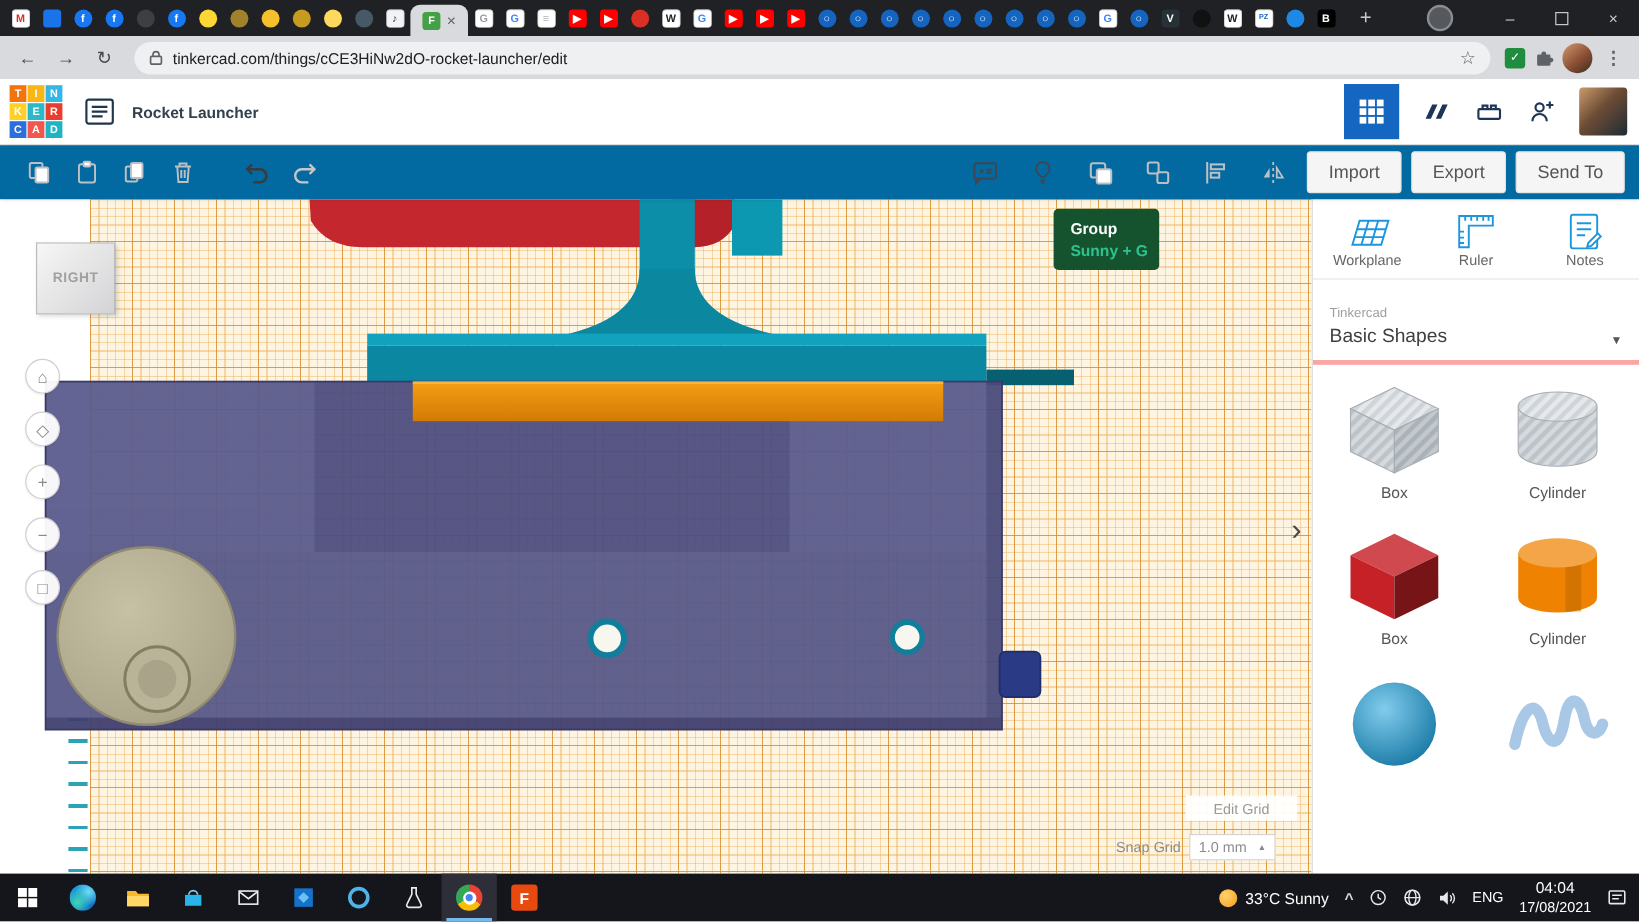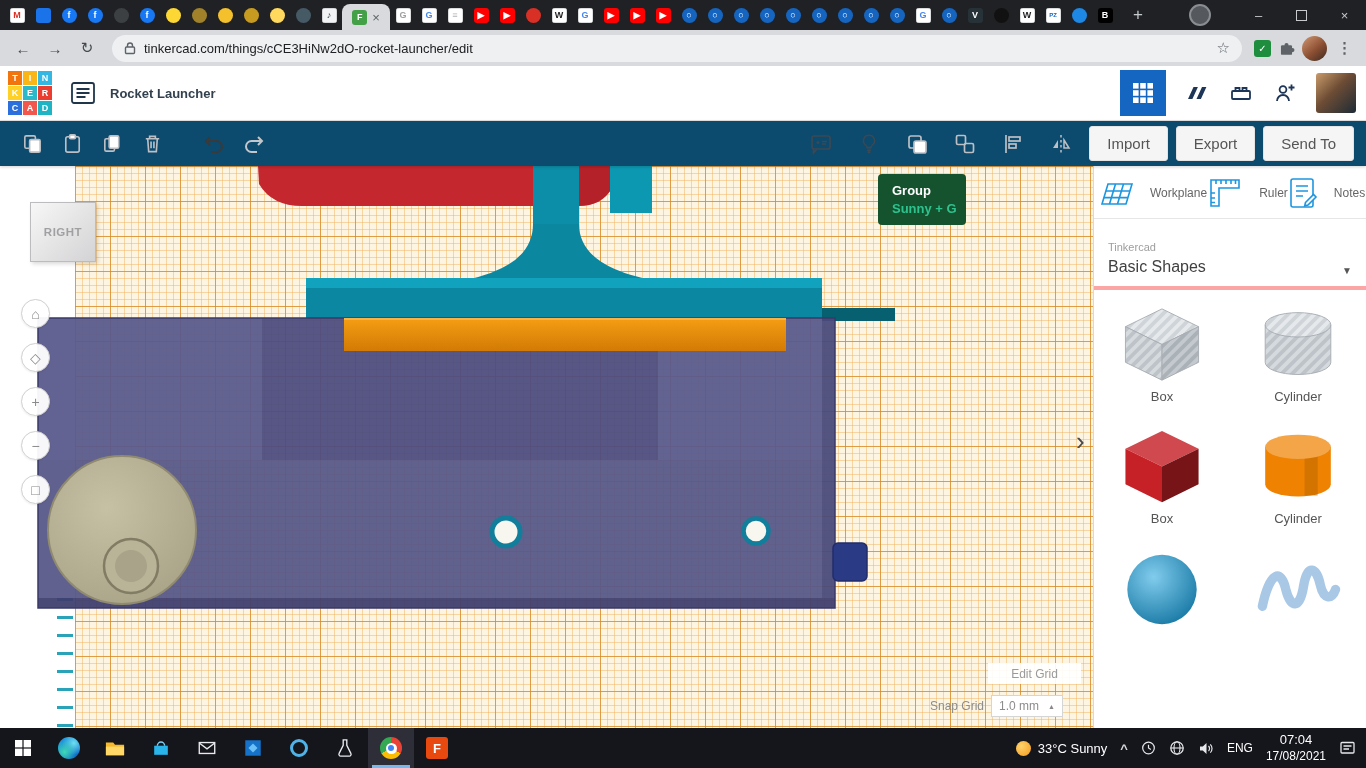--- a/index.html
+++ b/index.html
@@ -36,21 +36,21 @@
   .tc-header{position:absolute;top:66px;left:0;width:1366px;height:55px;background:#fff;border-bottom:1px solid #e4e4e4;display:flex;align-items:center;box-sizing:border-box}
   .tc-logo{display:grid;grid-template-columns:repeat(3,14px);grid-auto-rows:14px;gap:1px;margin:0 10px 0 8px}
   .lg-tile{color:#fff;font-size:9px;font-weight:bold;display:flex;align-items:center;justify-content:center}
   .hdr-menu{margin:0 8px}
   .tc-title{font-size:13px;color:#33414e;font-weight:bold;margin-left:6px}
   .hdr-right{margin-left:auto;display:flex;align-items:center;gap:18px;padding-right:10px}
   .grid-btn{width:46px;height:46px;background:#1566c1;display:flex;align-items:center;justify-content:center}
   .hdr-avatar{width:40px;height:40px;border-radius:3px;background:linear-gradient(135deg,#c99b6a,#6d4c35 45%,#1d2b36)}
 
   
-  .tc-toolbar{position:absolute;top:121px;left:0;width:1366px;height:45px;background:#0c4a6e;display:flex;align-items:center;box-sizing:border-box;padding:0 12px;box-shadow:0 1px 3px rgba(0,0,0,.18);z-index:20}
+  .tc-toolbar{position:absolute;top:121px;left:0;width:1366px;height:45px;background:#0369a1;display:flex;align-items:center;box-sizing:border-box;padding:0 12px;box-shadow:0 1px 3px rgba(0,0,0,.18);z-index:20}
   .ti{width:40px;height:40px;display:flex;align-items:center;justify-content:center}
   .tt-sep{width:22px}
   .tt-right{margin-left:auto;display:flex;align-items:center;gap:8px}
   .tt-btn{background:#f5f5f5;border:1px solid #e4e4e4;border-radius:3px;color:#555;font-size:15px;padding:8px 17px;font-family:"Liberation Sans",sans-serif}
 
   
   .viewport{position:absolute;top:166px;left:0;width:1093px;height:562px;background:#fff;overflow:hidden}
   .gridlayer{position:absolute;left:75px;top:0;right:0;bottom:0;background:
     repeating-linear-gradient(to right, rgba(214,138,38,.75) 0 1px, transparent 1px 35px),
     repeating-linear-gradient(to bottom, rgba(214,138,38,.75) 0 1px, transparent 1px 35px),
@@ -69,21 +69,21 @@
   .edit-grid{position:absolute;left:988px;top:497px;width:93px;height:21px;background:rgba(255,255,255,.92);border:none;color:#9a9a9a;font-size:12px;font-family:"Liberation Sans",sans-serif}
   .snaprow{position:absolute;left:930px;top:529px;display:flex;align-items:center;gap:7px}
   .snaplabel{font-size:12px;color:#8c8c8c}
   .snap-dd{width:72px;height:22px;background:#fff;border:1px solid #d5d5d5;display:flex;align-items:center;justify-content:space-between;padding:0 7px;box-sizing:border-box;font-size:12px;color:#8c8c8c}
   .snap-caret{font-size:7px;color:#888}
   .collapse-handle{position:absolute;left:1076px;top:262px;font-size:26px;color:#4a4a4a;line-height:1}
 
   
   .sidebar{position:absolute;top:166px;left:1093px;width:273px;height:562px;background:#fff;border-left:1px solid #d9d9d9;box-sizing:border-box;overflow:hidden}
   .side-tools{display:flex;border-bottom:1px solid #e6e6e6;padding:10px 0 8px}
-  .side-tool{flex:1;display:flex;flex-direction:row;align-items:center;gap:16px}
+  .side-tool{flex:1;display:flex;flex-direction:column;align-items:center;gap:0}
   .side-tool span{font-size:12px;color:#666}
   .cat-row{display:flex;align-items:flex-end;border-bottom:4px solid #fca5a5;padding:10px 14px;height:47px;box-sizing:content-box}
   .cat-brand{display:block;font-size:11px;color:#9e9e9e}
   .cat-value{display:block;font-size:16px;color:#404040;margin-top:5px}
   .cat-caret{margin-left:auto;font-size:10px;color:#555}
   .shape-grid{display:flex;flex-wrap:wrap;padding-top:14px}
   .shape-item{width:50%;box-sizing:border-box;display:flex;flex-direction:column;align-items:center;margin-bottom:22px}
   .shape-label{font-size:13px;color:#555;margin-top:4px}
 
   
@@ -653,21 +653,21 @@
         <circle cx="8" cy="8" r="6.2" fill="none" stroke="#e6e8ea" stroke-width="1.3"></circle>
         <ellipse cx="8" cy="8" rx="3" ry="6.2" fill="none" stroke="#e6e8ea" stroke-width="1.1"></ellipse>
         <path d="M1.8 8 h12.4" stroke="#e6e8ea" stroke-width="1.1"></path>
       </svg>
     <svg width="16" height="15" viewBox="0 0 16 15">
         <path d="M2 5.5 h2.8 L8.5 2 v11 L4.8 9.5 H2 Z" fill="#e6e8ea"></path>
         <path d="M10.5 5 a3.5 3.5 0 0 1 0 5 M12.3 3.3 a6 6 0 0 1 0 8.4" fill="none" stroke="#e6e8ea" stroke-width="1.2"></path>
       </svg>
     <span class="lang">ENG</span>
     <div class="tb-clock">
-      <span class="tb-time">07:04</span>
+      <span class="tb-time">04:04</span>
       <span class="tb-date">17/08/2021</span>
     </div>
     <svg width="17" height="16" viewBox="0 0 17 16">
         <rect x="2" y="2.5" width="13" height="10.5" rx="1" fill="none" stroke="#e6e8ea" stroke-width="1.3"></rect>
         <path d="M4.5 6 h8 M4.5 9 h5.5" stroke="#e6e8ea" stroke-width="1.3"></path>
       </svg>
   </div>
 </div>
 
 </body></html>

